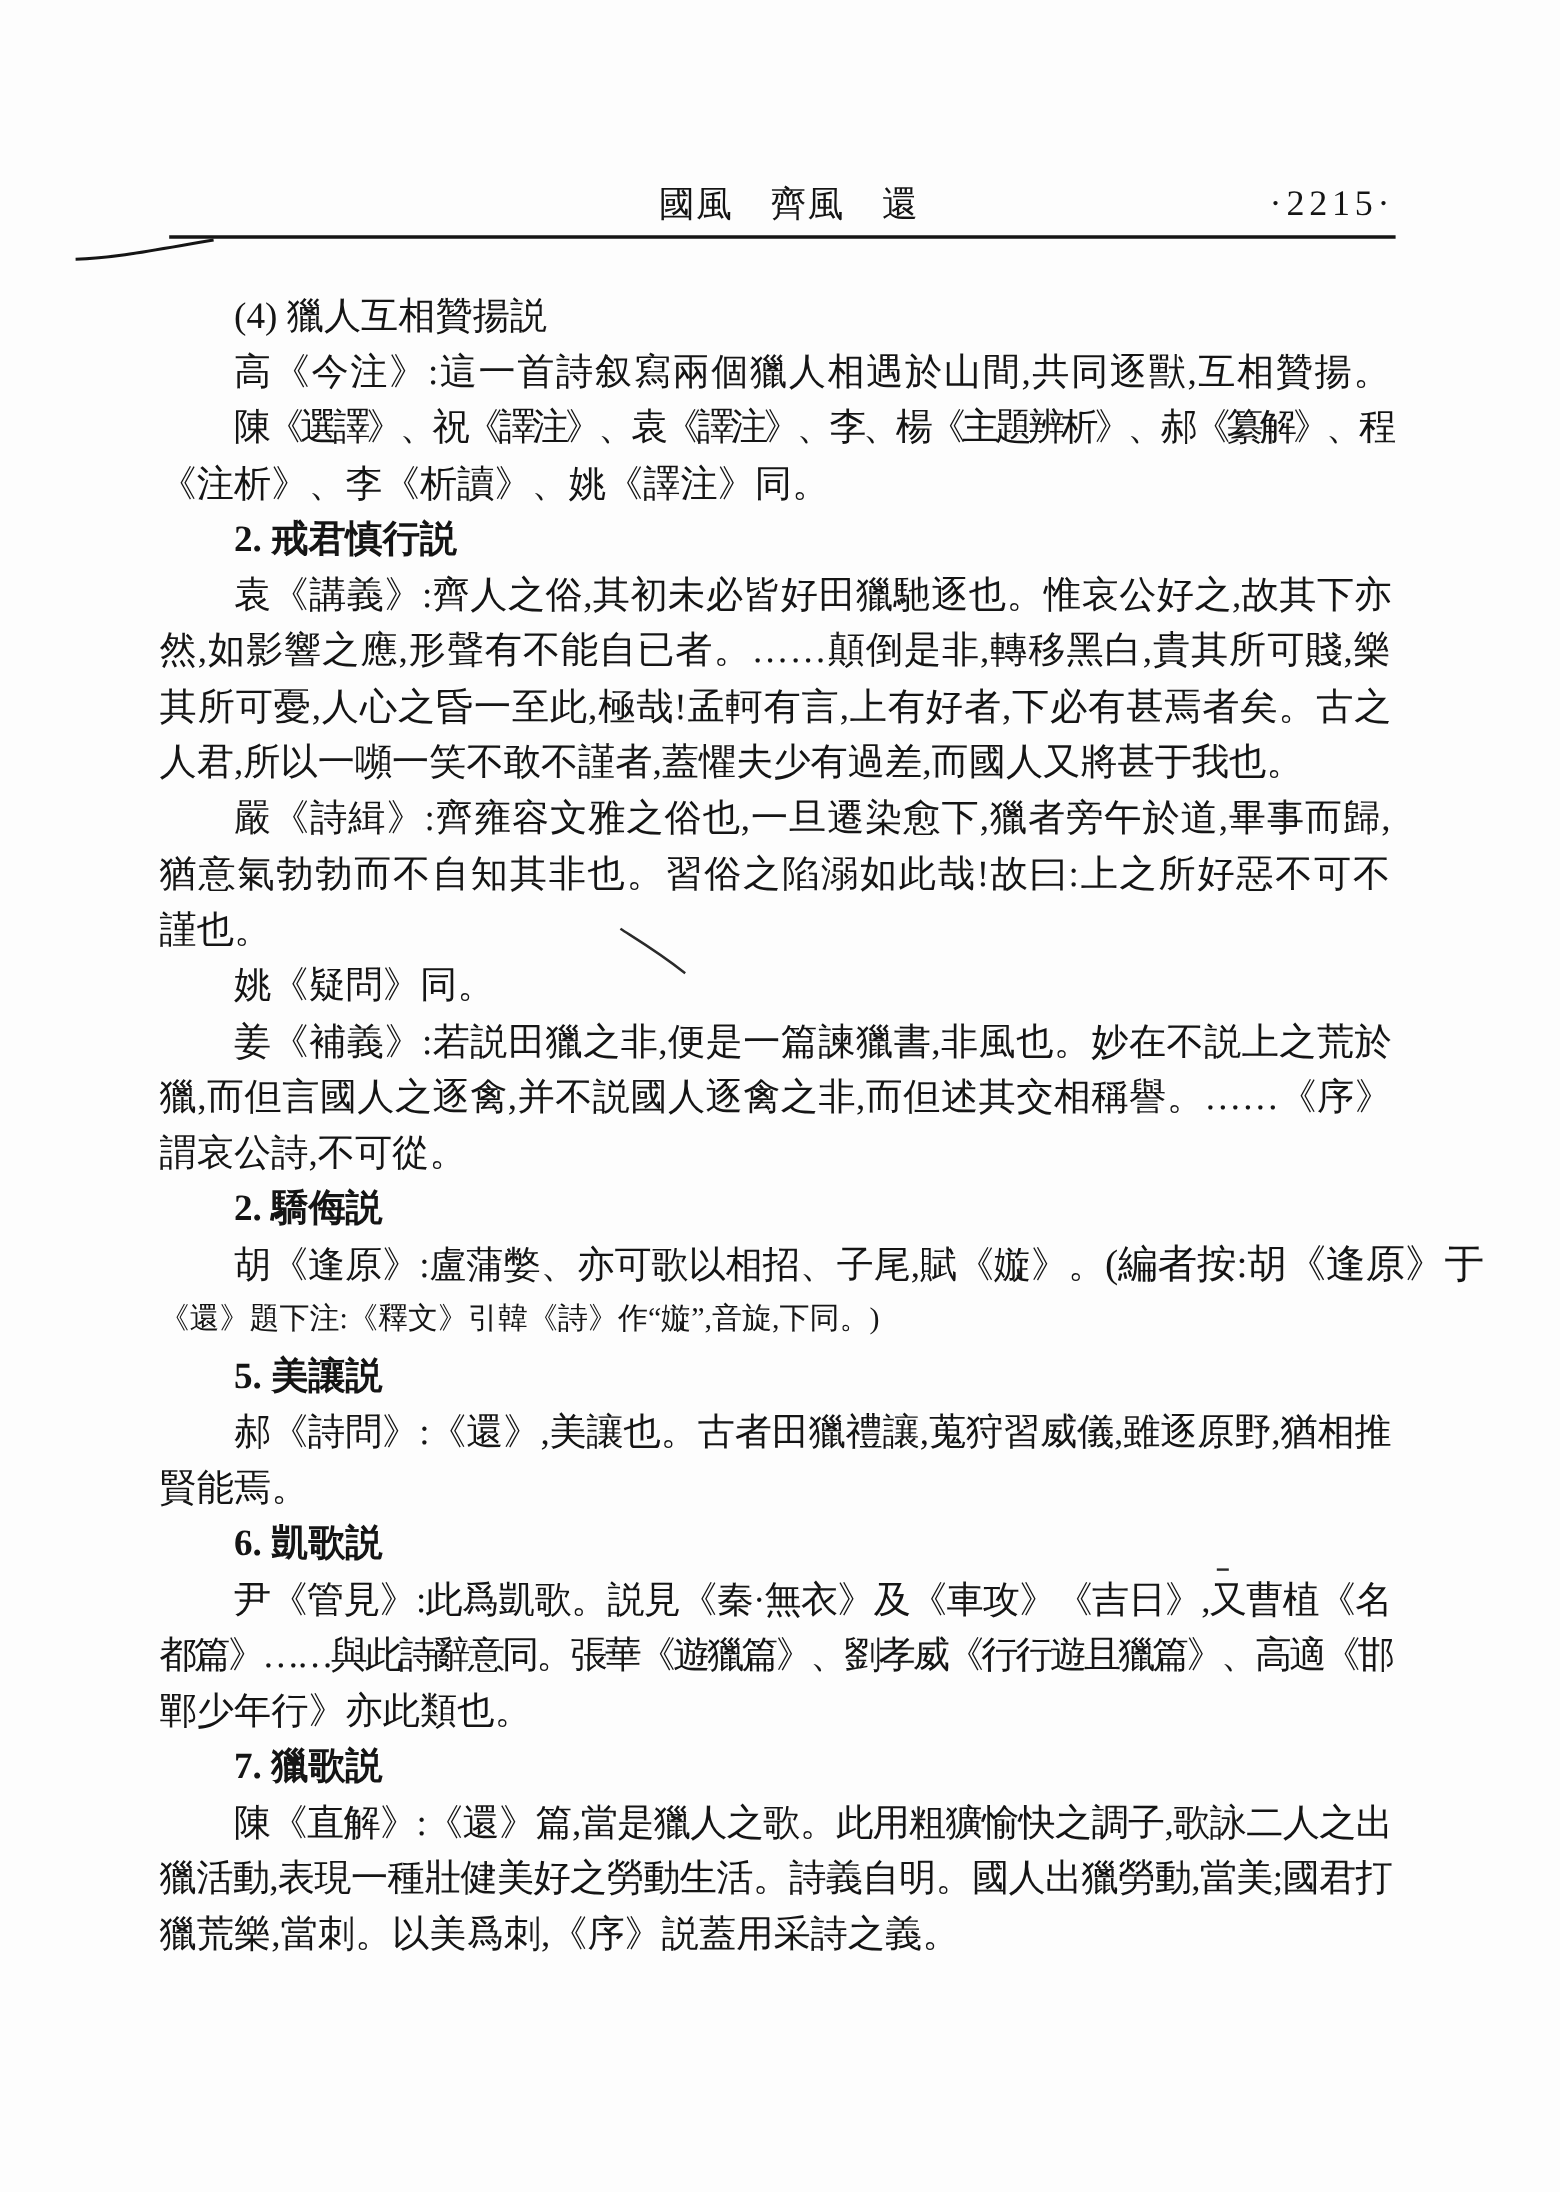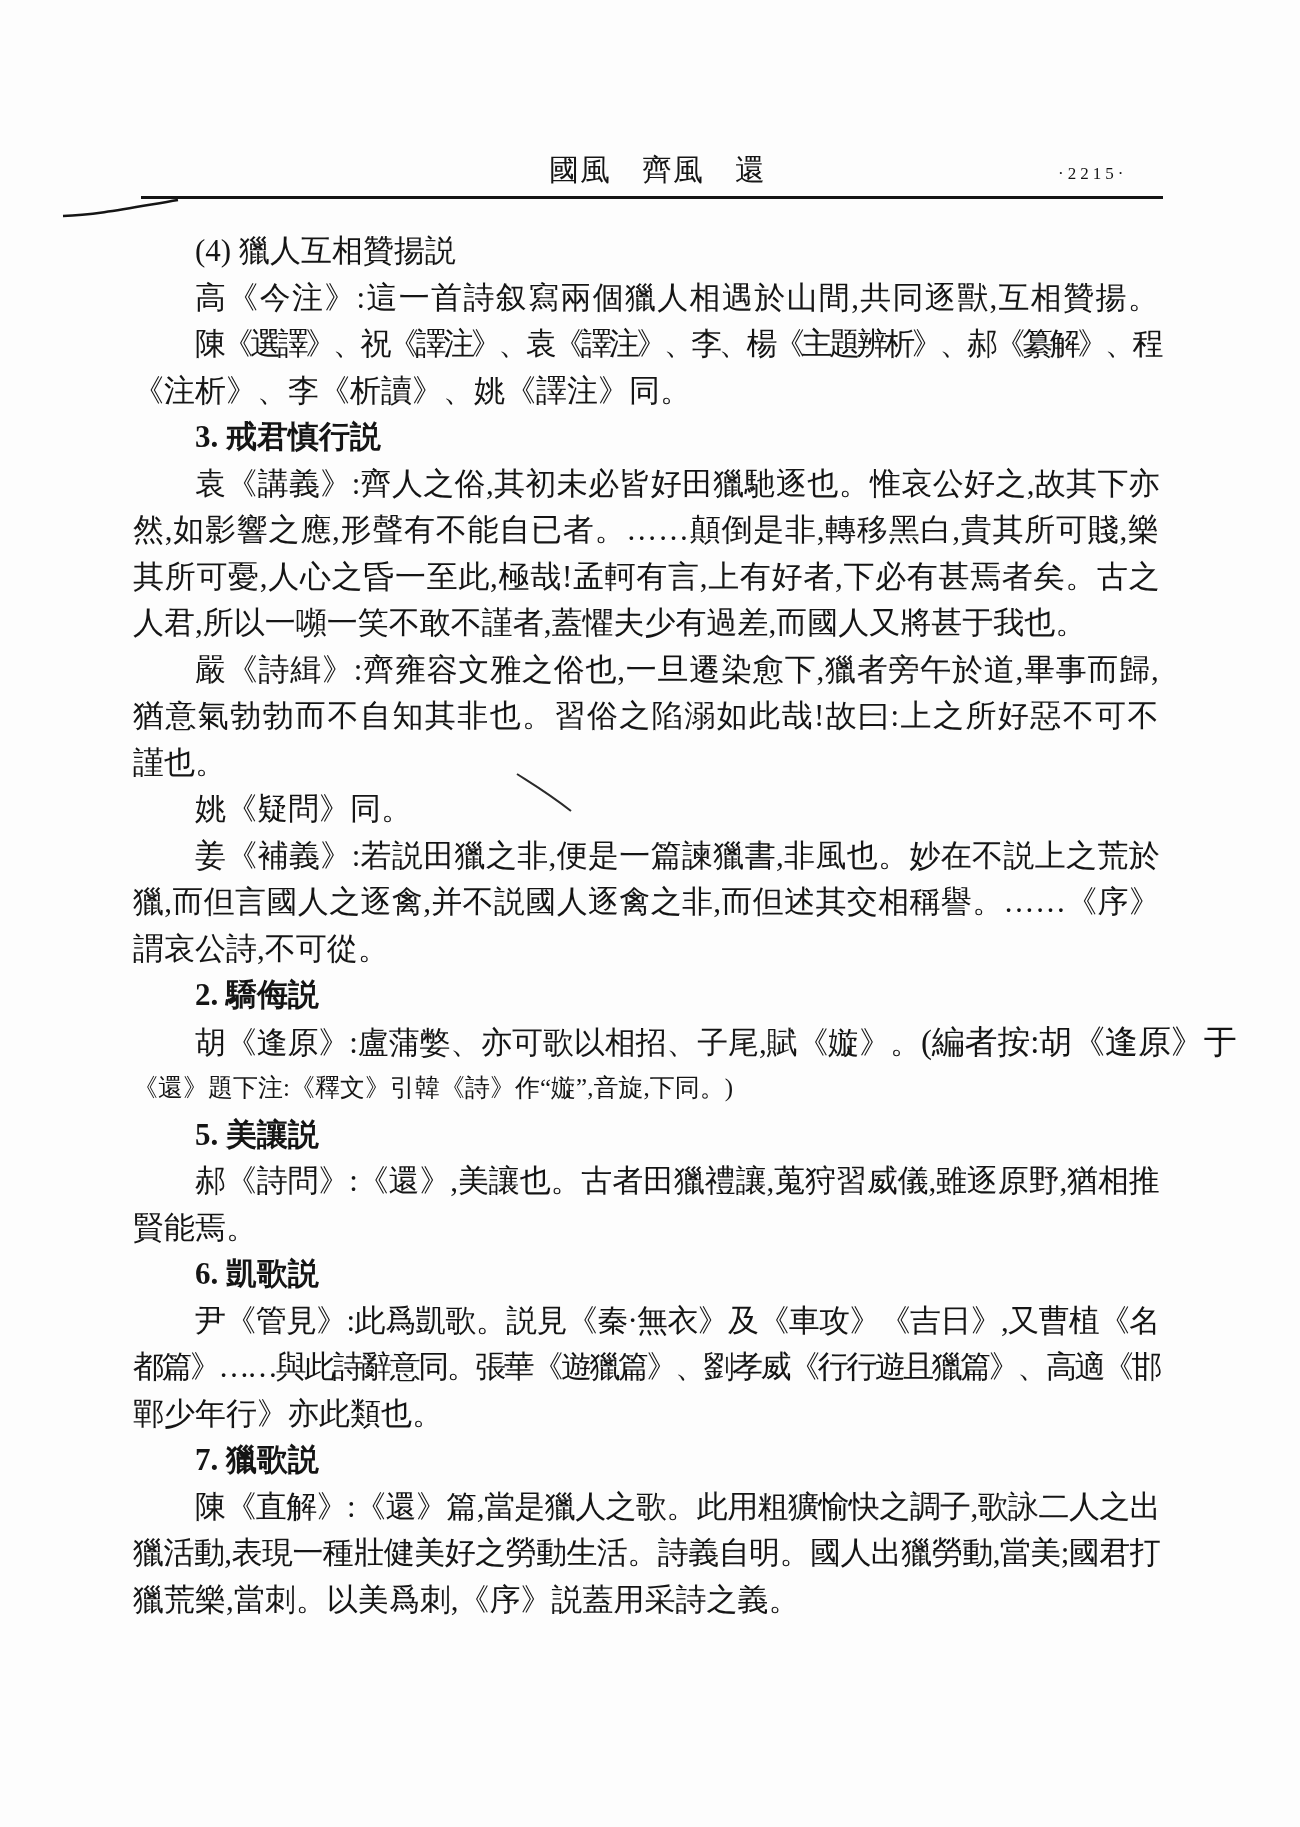--- a/index.html
+++ b/index.html
@@ -19,36 +19,36 @@
     position: absolute;
     left: 549px;
     top: 150px;
     font-size: 30px;
     letter-spacing: 1px;
     white-space: nowrap;
   }
   .page-number {
     position: absolute;
     left: 1058px;
-    top: 164px;
-    font-size: 17px;
+    top: 153px;
+    font-size: 30px;
     letter-spacing: 4px;
     white-space: nowrap;
   }
   .artifacts {
     position: absolute;
     left: 0; top: 0;
     width: 1300px; height: 1827px;
     pointer-events: none;
   }
   
   .page-body {
     position: absolute;
     left: 133px;
-    top: 228px;
+    top: 240px;
     width: 1027px;
     font-family: Liberation Serif, serif;
   }
   .line {
     height: 46.5px;
     line-height: 46.5px;
     font-size: 31px;
     white-space: nowrap;
   }
   .line .line-in { display: inline-block; white-space: nowrap; vertical-align: top; }
@@ -71,21 +71,21 @@
     <path d="M63,216 C96,215 130,208 178,200" stroke="#151515" stroke-width="2.5" fill="none"></path>
     <path d="M517,774 C531,783 548,793 571,811" stroke="#2a2a2a" stroke-width="2" fill="none"></path>
     <path d="M1014,1308 h10" stroke="#2a2a2a" stroke-width="2" fill="none"></path>
   </svg>
 
   <div class="page-body">
       <div class="line indent"><span class="line-in"><span class="seg">(4) 獵人互相贊揚説</span></span></div>
       <div class="line indent full"><span class="line-in" style="letter-spacing: 1.3125px;"><span class="seg">高《今注》:這一首詩叙寫兩個獵人相遇於山間,共同逐獸,互相贊揚。</span></span></div>
       <div class="line indent full"><span class="line-in" style="letter-spacing: -3.42857px;"><span class="seg">陳《選譯》、祝《譯注》、袁《譯注》、李、楊《主題辨析》、郝《纂解》、程</span></span></div>
       <div class="line"><span class="line-in"><span class="seg">《注析》、李《析讀》、姚《譯注》同。</span></span></div>
-      <div class="line indent bold"><span class="line-in"><span class="seg">3. 戒君慎行説</span></span></div>
+      <div class="line indent bold"><span class="line-in"><span class="seg">2. 戒君慎行説</span></span></div>
       <div class="line indent full"><span class="line-in" style="letter-spacing: 0.333333px;"><span class="seg">袁《講義》:齊人之俗,其初未必皆好田獵馳逐也。惟哀公好之,故其下亦</span></span></div>
       <div class="line full"><span class="line-in" style="letter-spacing: 0.75px;"><span class="seg">然,如影響之應,形聲有不能自已者。……顛倒是非,轉移黑白,貴其所可賤,樂</span></span></div>
       <div class="line full"><span class="line-in" style="letter-spacing: 0.694444px;"><span class="seg">其所可憂,人心之昏一至此,極哉!孟軻有言,上有好者,下必有甚焉者矣。古之</span></span></div>
       <div class="line"><span class="line-in"><span class="seg">人君,所以一嚬一笑不敢不謹者,蓋懼夫少有過差,而國人又將甚于我也。</span></span></div>
       <div class="line indent full"><span class="line-in" style="letter-spacing: 0.764706px;"><span class="seg">嚴《詩緝》:齊雍容文雅之俗也,一旦遷染愈下,獵者旁午於道,畢事而歸,</span></span></div>
       <div class="line full"><span class="line-in" style="letter-spacing: 1.42424px;"><span class="seg">猶意氣勃勃而不自知其非也。習俗之陷溺如此哉!故曰:上之所好惡不可不</span></span></div>
       <div class="line"><span class="line-in"><span class="seg">謹也。</span></span></div>
       <div class="line indent"><span class="line-in"><span class="seg">姚《疑問》同。</span></span></div>
       <div class="line indent full"><span class="line-in" style="letter-spacing: 0.333333px;"><span class="seg">姜《補義》:若説田獵之非,便是一篇諫獵書,非風也。妙在不説上之荒於</span></span></div>
       <div class="line full"><span class="line-in" style="letter-spacing: 0.342857px;"><span class="seg">獵,而但言國人之逐禽,并不説國人逐禽之非,而但述其交相稱譽。……《序》</span></span></div>

